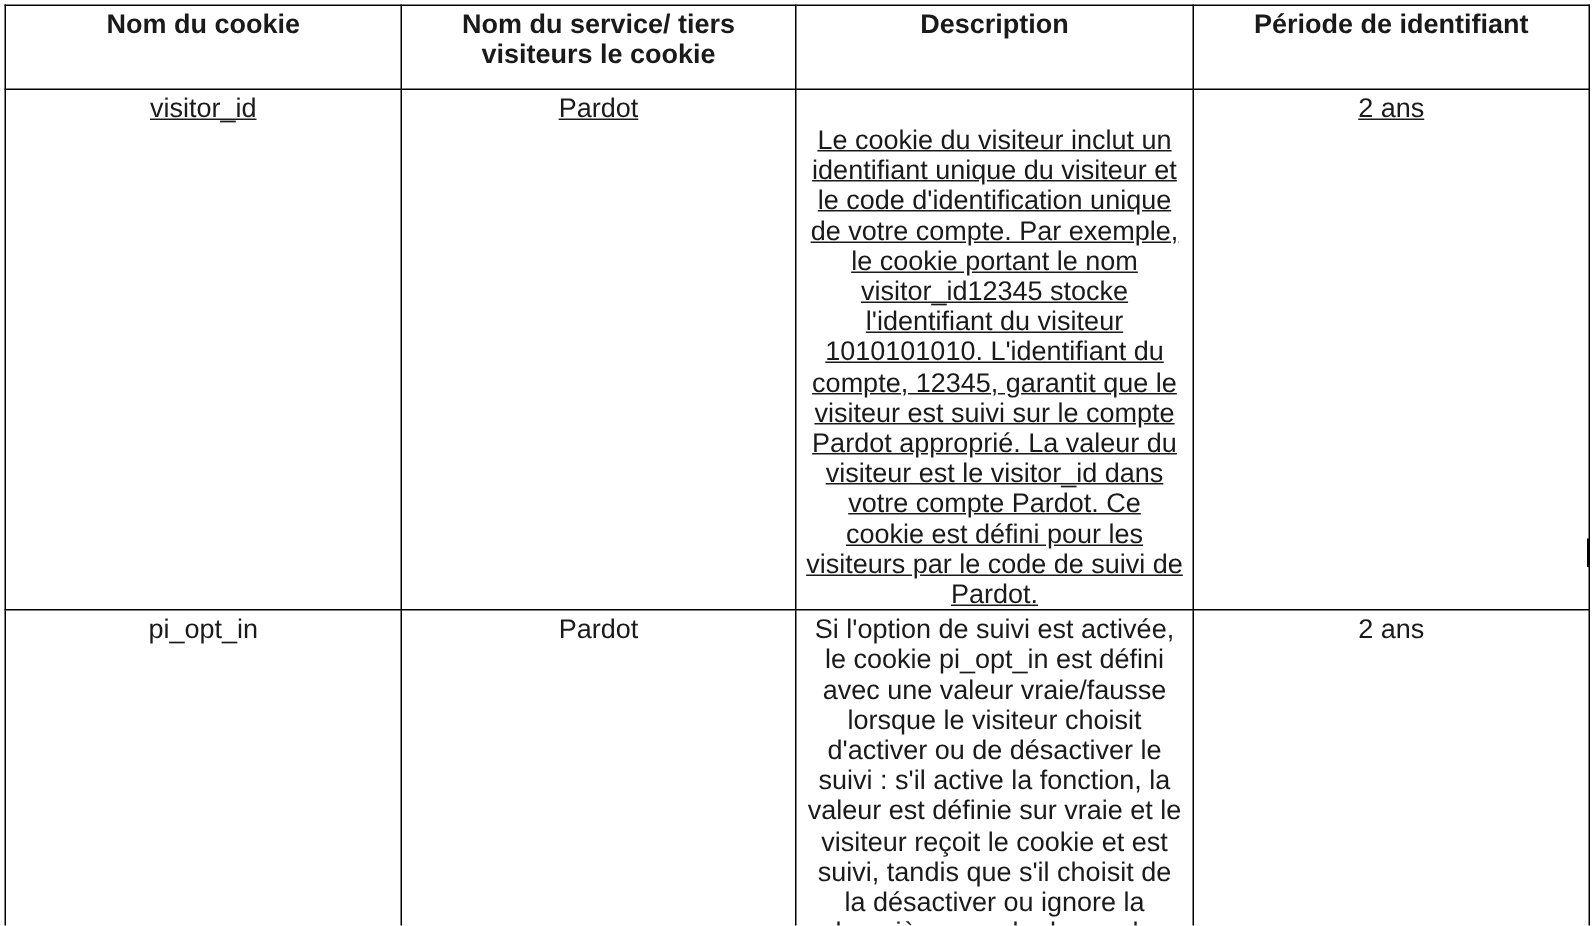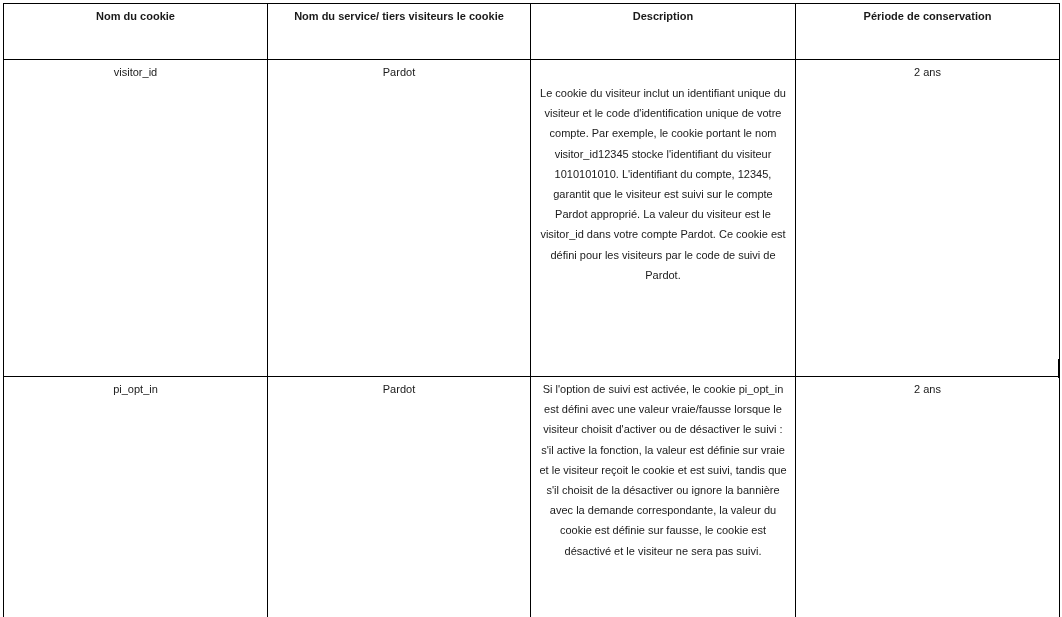--- a/index.html
+++ b/index.html
@@ -20,34 +20,34 @@
       left: 3px;
       top: 3px;
       width: 1056px;
       border-collapse: collapse;
       table-layout: fixed;
     }
     table.cookies td, table.cookies th {
       border: 1.5px solid #000;
       text-align: center;
       vertical-align: top;
-      font-size: 11px;
+      font-size: 18px;
       line-height: 20.2px;
       padding: 2px 6px 0 6px;
     }
     table.cookies th {
       font-weight: bold;
       height: 53px;
       line-height: 20px;
     }
     col.c1 { width: 264px; }
     col.c2 { width: 263px; }
     col.c3 { width: 265px; }
     col.c4 { width: 264px; }
-    tr.row-1 td { height: 293px; }
+    tr.row-1 td { height: 293px; text-decoration: underline; }
     tr.row-2 td { height: 251px; }
     .desc-1 { padding-top: 23px !important; }
     .cursor-mark {
       position: absolute;
       left: 1058px;
       top: 359px;
       width: 1.5px;
       height: 19px;
       background: #000;
     }
@@ -60,21 +60,21 @@
     <col class="c1">
       <col class="c2">
       <col class="c3">
       <col class="c4">
   </colgroup>
   <thead>
     <tr>
       <th>Nom du cookie</th>
       <th>Nom du service/ tiers visiteurs le cookie</th>
       <th>Description</th>
-      <th>Période de conservation</th>
+      <th>Période de identifiant</th>
     </tr>
   </thead>
   <tbody>
     <tr class="row-1">
       <td>visitor_id</td>
       <td>Pardot</td>
       <td class="desc-1">Le cookie du visiteur inclut un identifiant unique du visiteur et le code d'identification unique de votre compte. Par exemple, le cookie portant le nom visitor_id12345 stocke l'identifiant du visiteur 1010101010. L'identifiant du compte, 12345, garantit que le visiteur est suivi sur le compte Pardot approprié. La valeur du visiteur est le visitor_id dans votre compte Pardot. Ce cookie est défini pour les visiteurs par le code de suivi de Pardot.</td>
       <td>2 ans</td>
     </tr>
     <tr class="row-2">

